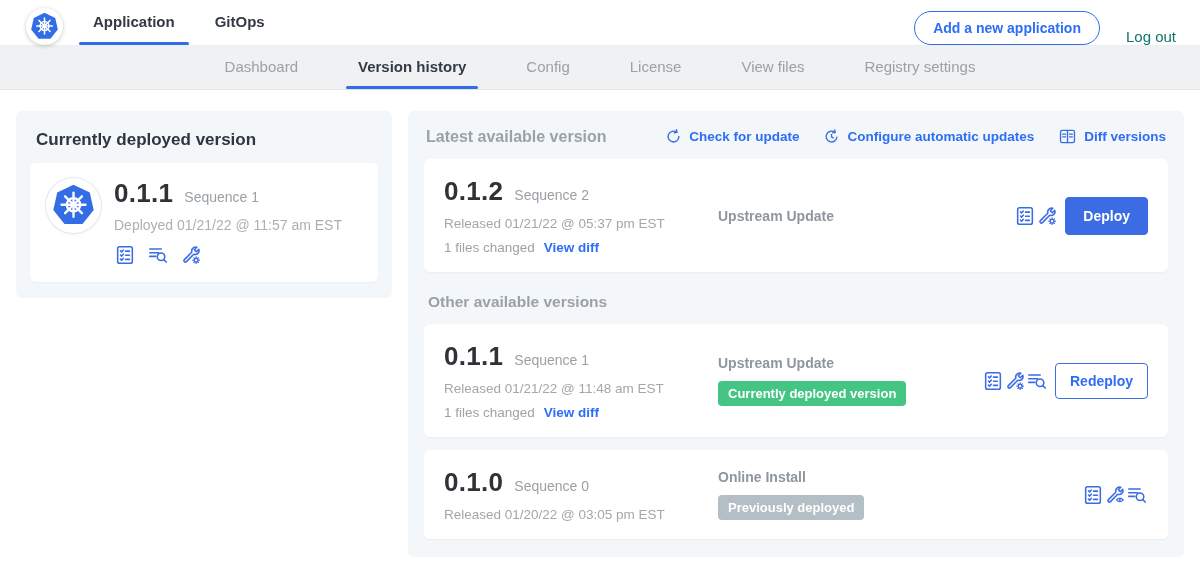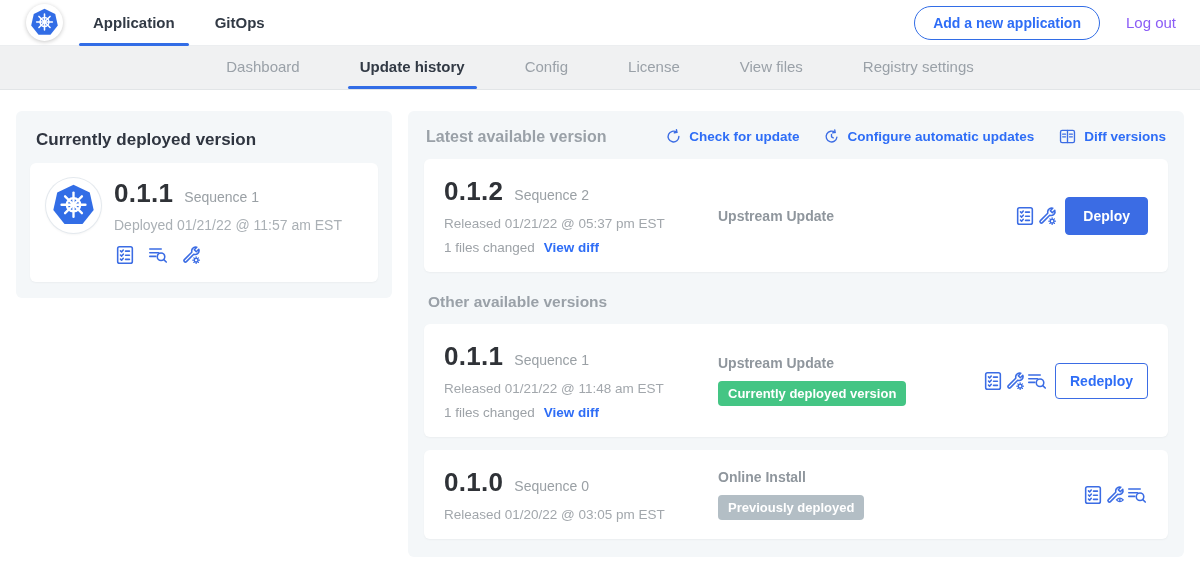--- a/index.html
+++ b/index.html
@@ -1,28 +1,28 @@
 <!DOCTYPE html>
 <html><head>
 <meta charset="utf-8">
 <style>
   * { margin:0; padding:0; box-sizing:border-box; }
   html,body { background:#fff; }
   body { font-family:"Liberation Sans", sans-serif; color:#323a45; }
   .screen { width:1200px; height:564px; background:#fff; position:relative; overflow:hidden; }
 
   
-  .app-header { height:46px; display:flex; align-items:center; padding:0 24px 0 26px; border-bottom:1px solid #eceef0; background:#fff; }
+  .app-header { height:46px; display:flex; align-items:flex-end; padding:0 24px 0 26px; border-bottom:1px solid #eceef0; background:#fff; }
   .logo-wrap { width:37px; height:37px; border-radius:50%; background:#fff; box-shadow:0 1px 4px rgba(0,0,0,.22); display:flex; align-items:center; justify-content:center; margin-right:30px; flex:0 0 auto; }
   .logo-wrap svg { width:31px; height:31px; }
   .htab { position:relative; height:46px; line-height:46px; font-size:15px; font-weight:700; color:#323a45; margin-right:40px; cursor:pointer; }
   .htab.active::after { content:""; position:absolute; left:-14px; right:-14px; bottom:0; height:3px; background:#326de6; border-radius:2px; }
   .header-spacer { flex:1; }
   .add-app-btn { background:#fff; border:1px solid #326de6; color:#2e6df6; border-radius:17px; padding:8px 18px; font-size:14px; font-weight:700; cursor:pointer; font-family:inherit; }
-  .logout { margin-left:26px; font-size:15px; font-weight:500; color:#8b5cf6; cursor:pointer; }
+  .logout { margin-left:26px; font-size:15px; font-weight:500; color:#0f766e; cursor:pointer; }
 
   
   .subnav { height:44px; background:#f0f1f2; border-bottom:1px solid #e2e5e7; display:flex; justify-content:center; }
   .stab { position:relative; line-height:41px; padding:0 30px; font-size:15px; font-weight:500; color:#9aa1a8; cursor:pointer; white-space:nowrap; }
   .stab.active { color:#323a45; font-weight:700; }
   .stab.active::after { content:""; position:absolute; left:18px; right:18px; bottom:0; height:3px; background:#326de6; border-radius:2px; }
 
   
   .main { display:flex; align-items:flex-start; gap:16px; padding:21px 16px 0 16px; }
   .panel { background:#f4f7f9; border-radius:6px; }
@@ -174,21 +174,21 @@
     <div class="htab" style="font-weight:600;">
       <span>GitOps</span>
     </div>
     <div class="header-spacer"></div>
     <button class="add-app-btn">Add a new application</button>
     <div class="logout">Log out</div>
   </div>
 
   <div class="subnav">
     <div class="stab">Dashboard</div>
-    <div class="stab active">Update history</div>
+    <div class="stab active">Version history</div>
     <div class="stab">Config</div>
     <div class="stab">License</div>
     <div class="stab">View files</div>
     <div class="stab">Registry settings</div>
   </div>
 
   <div class="main">
 
     <div class="panel deployed-panel">
       <div class="deployed-title">Currently deployed version</div>

